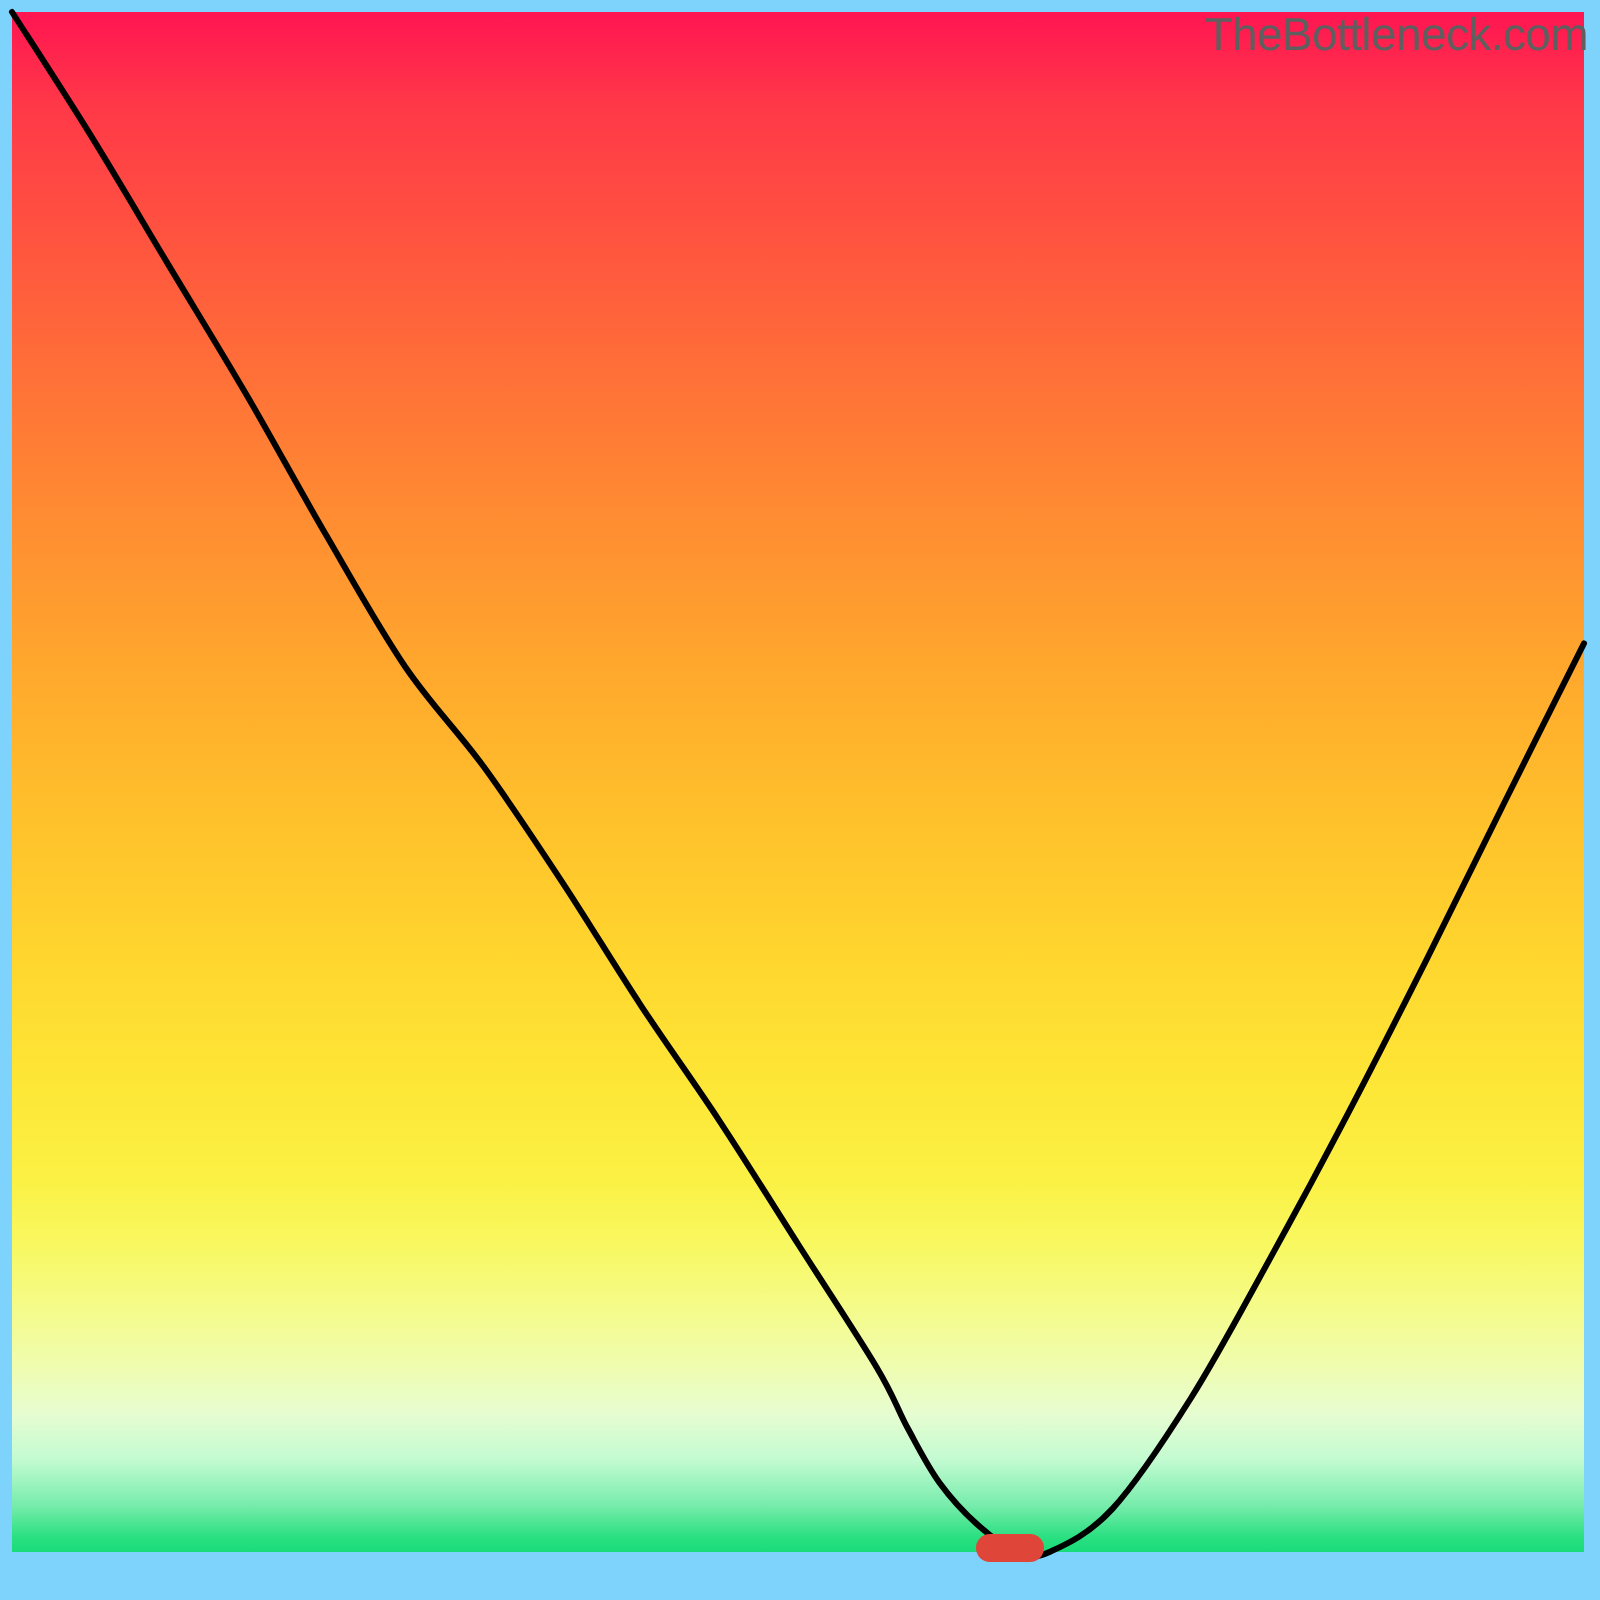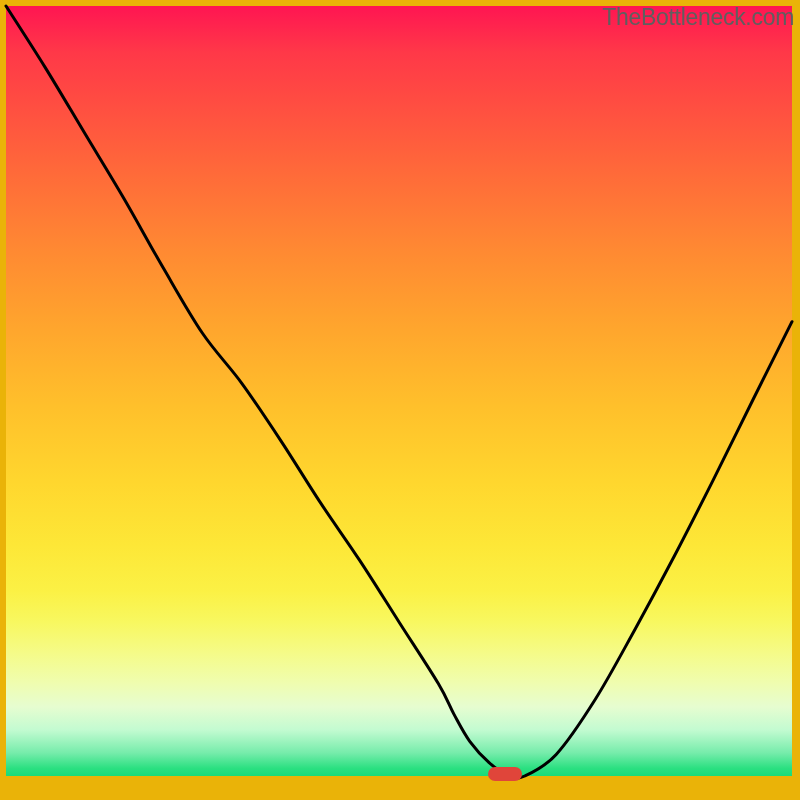--- a/index.html
+++ b/index.html
@@ -7,21 +7,21 @@
     padding: 0;
     width: 800px;
     height: 800px;
     overflow: hidden;
     font-family: -apple-system, BlinkMacSystemFont, "Segoe UI", Helvetica, Arial, sans-serif;
   }
   .chart-container {
     position: relative;
     width: 800px;
     height: 800px;
-    background-color: #eab308;
+    background-color: #7dd3fc;
   }
   .plot-area {
     position: absolute;
     left: 6px;
     top: 6px;
     width: 786px;
     height: 770px;
     
     background: linear-gradient(
       to bottom,

